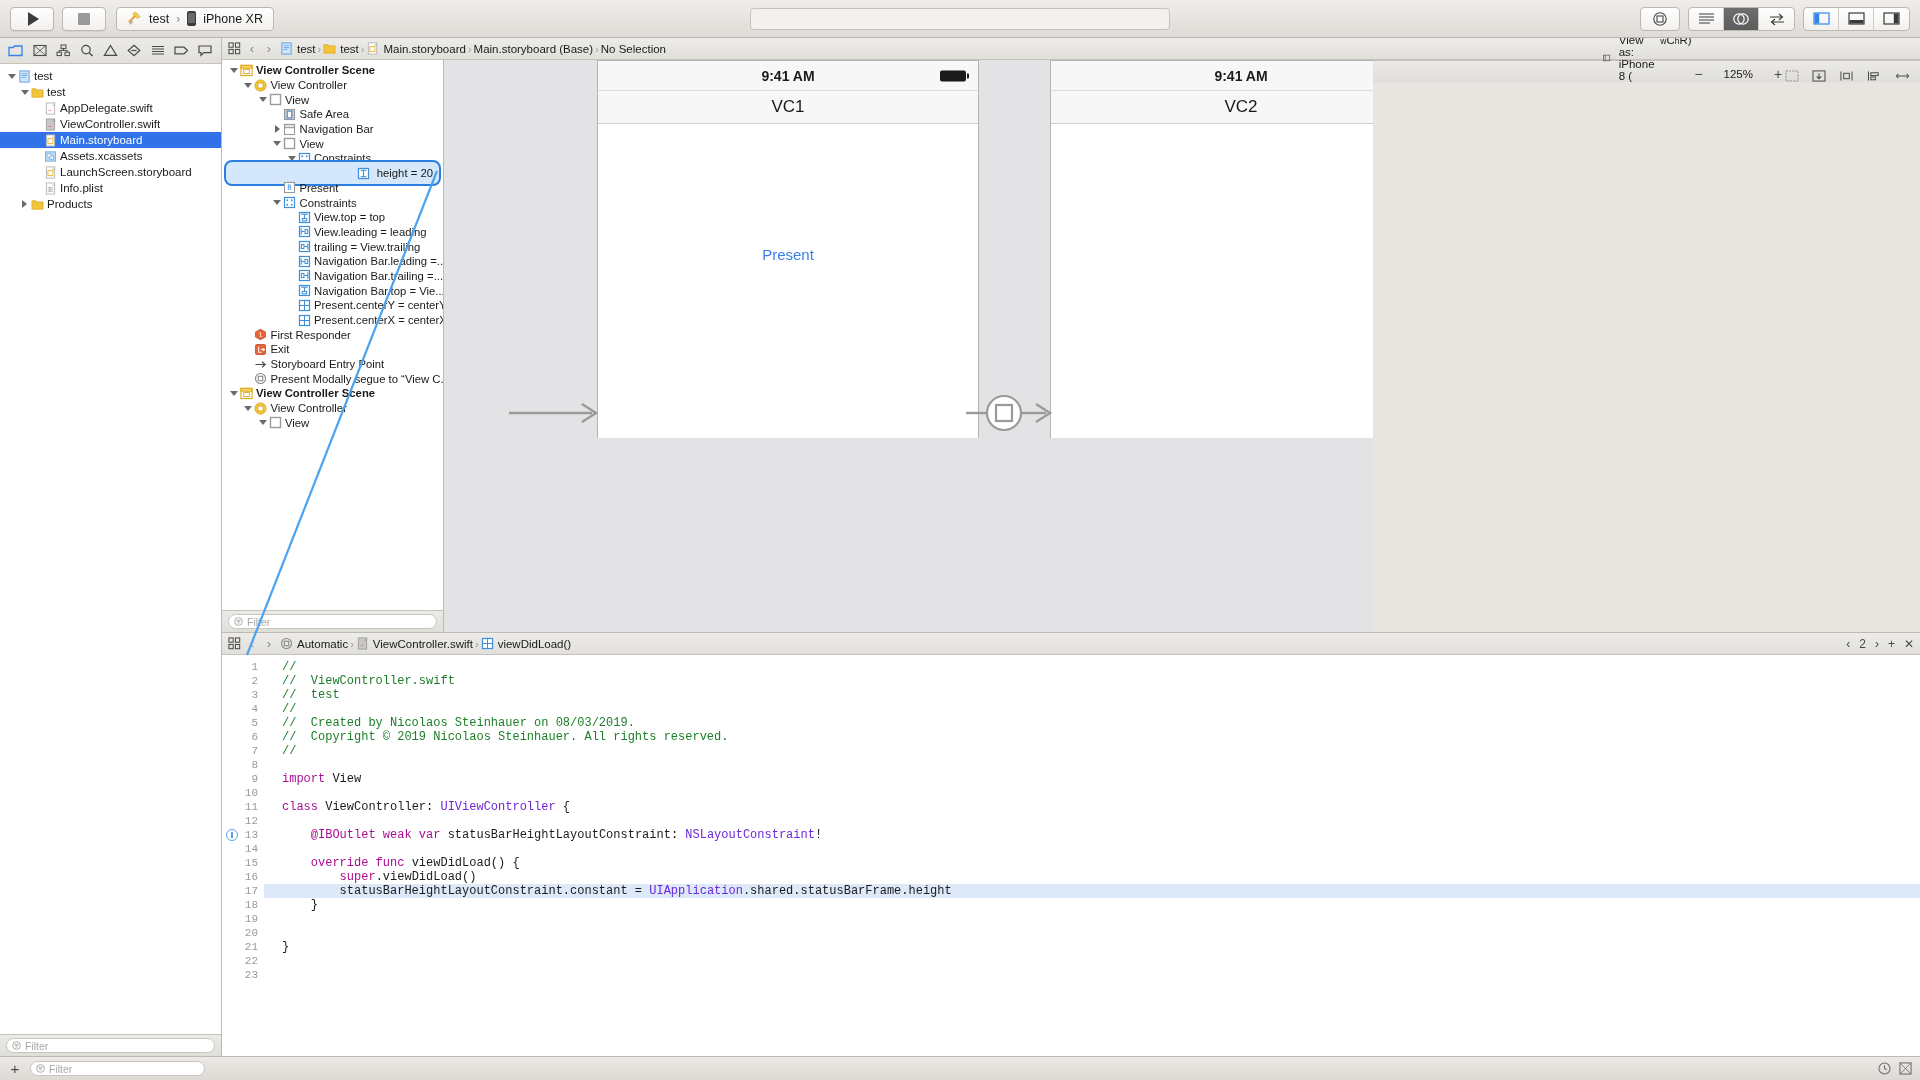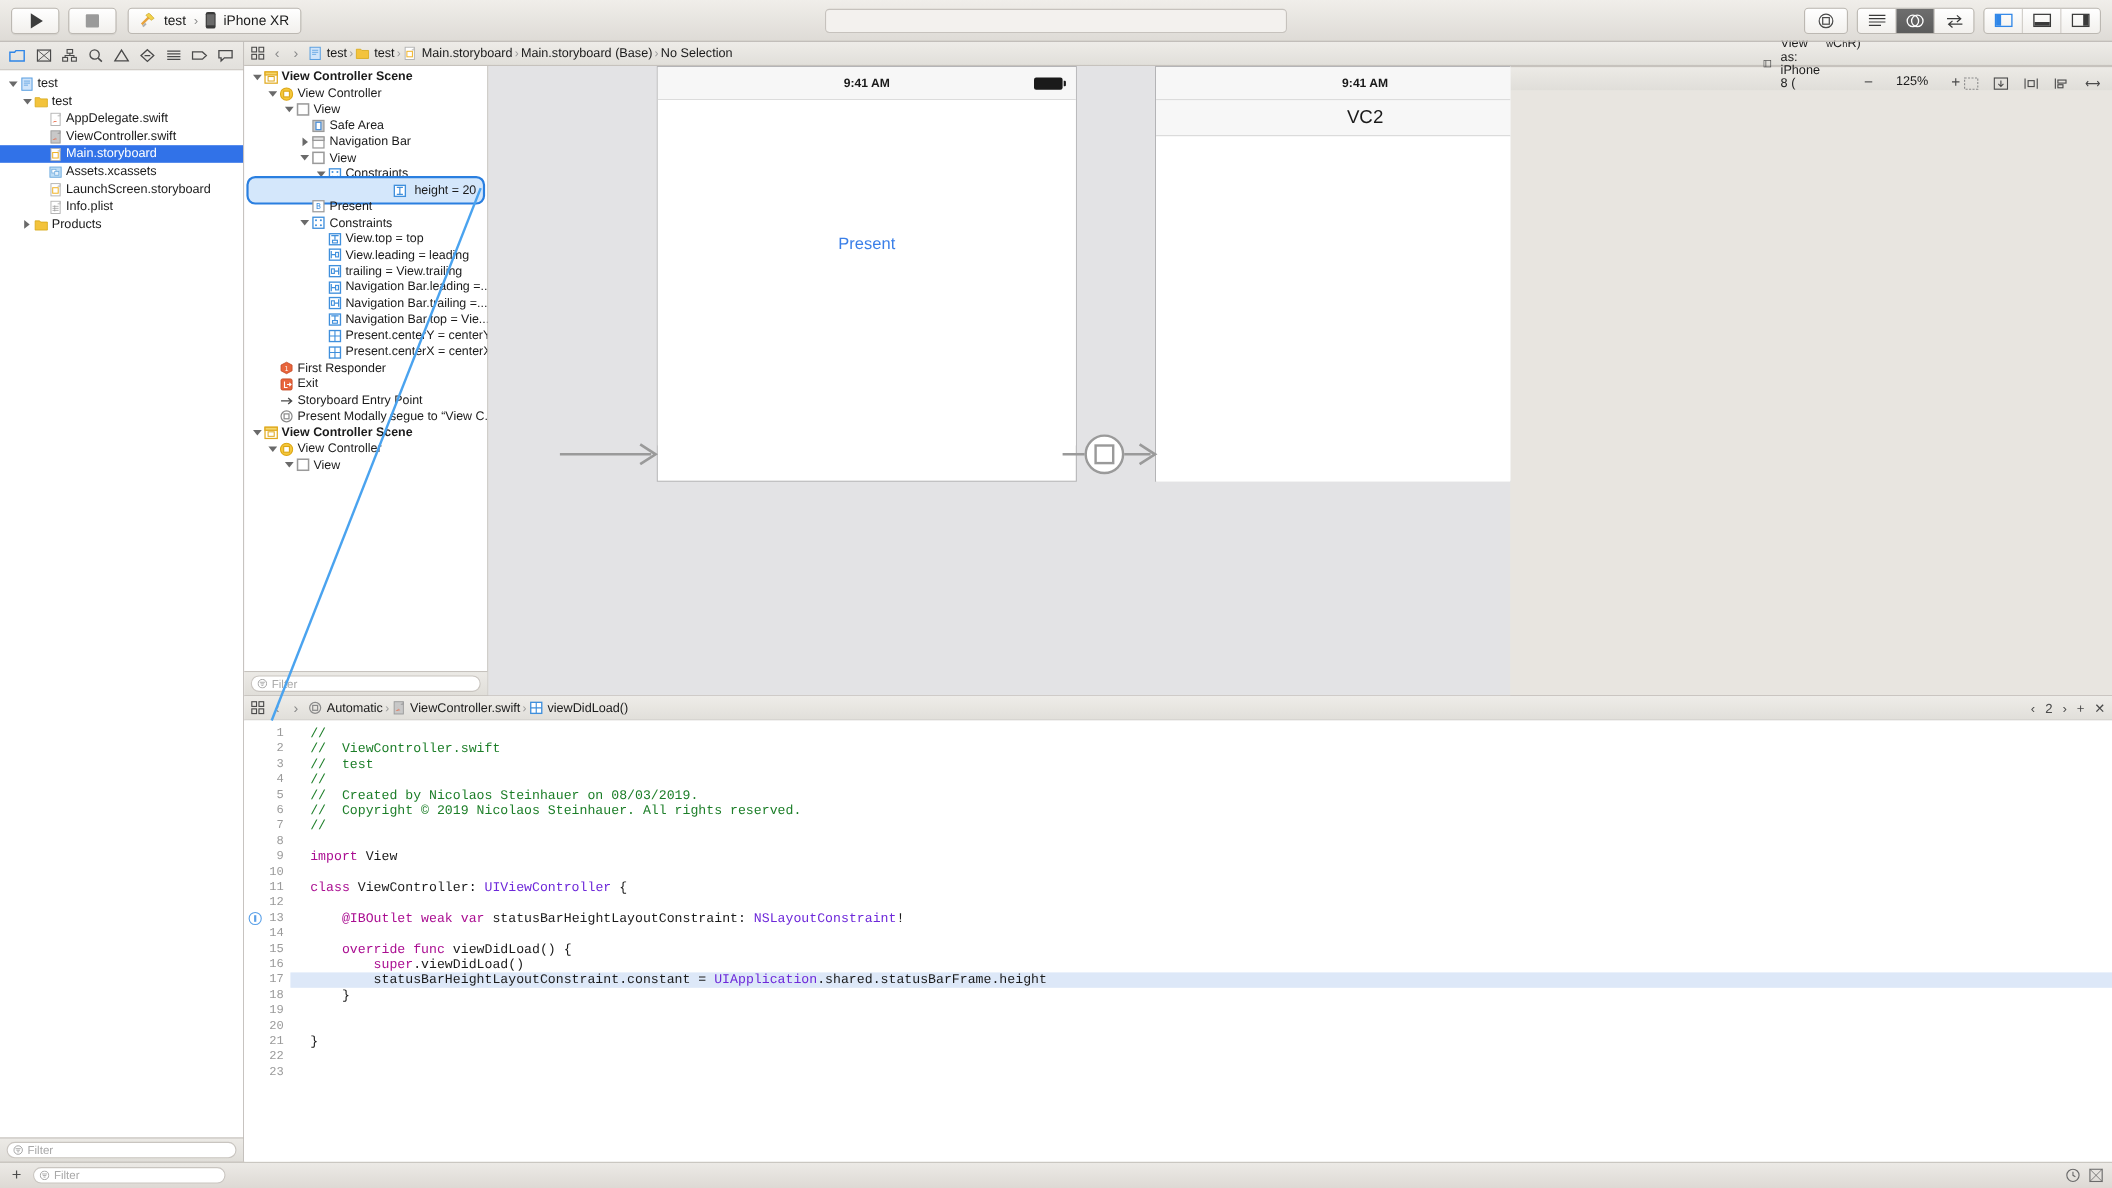--- a/index.html
+++ b/index.html
@@ -93,21 +93,21 @@
   .outline-body { flex:1; overflow:hidden; padding-top:3px; position:relative; }
   .orow { height:14.7px; display:flex; align-items:center; font-size:11.3px; white-space:nowrap; }
   .selpill { margin-left:2px; margin-right:2px; flex:1; height:26px; border:2px solid #2a7fe0;
              border-radius:8px; background:#d4e7fb; display:flex; align-items:center;
              justify-content:flex-end; padding-right:6px; gap:3px; }
   .outline-footer { height:22px; flex:0 0 22px; display:flex; align-items:center; padding:0 6px;
                 background:linear-gradient(#eceae6,#e0ded9); border-top:1px solid #c6c2bd; }
   .canvas { flex:1; background:#e3e3e5; position:relative; overflow:hidden; min-width:0; }
   .phone { position:absolute; background:#fff; border:1px solid #b4b4b6; }
   .status { height:30px; background:#f7f7f7; border-bottom:1px solid #dcdcdc;
-            display:flex; align-items:center; justify-content:center; position:relative; font-size:11px; font-weight:bold;}
+            display:flex; align-items:center; justify-content:center; position:relative; font-size:14px; font-weight:bold;}
   .battery { position:absolute; right:12px; top:50%; transform:translateY(-50%);
              width:26px;height:11px; background:#1a1a1a; border-radius:2px; }
   .battery:after{content:"";position:absolute;right:-3px;top:3px;width:2px;height:5px;background:#1a1a1a;border-radius:0 1px 1px 0;}
   .navbar { height:33px; background:#f7f7f7; border-bottom:1px solid #cfcfcf;
             display:flex;align-items:center;justify-content:center; font-size:17px; }
   .present-lbl { position:absolute; left:0; right:0; text-align:center; color:#3a7fe8; font-size:15px; }
   .sb-bottom { height:22px; flex:0 0 22px; background:linear-gradient(#eceae6,#e0ded9);
                border-top:1px solid #c6c2bd; display:flex; align-items:flex-end; font-size:11.5px; }
   .zoom-ctl { display:flex; align-items:center; gap:18px; margin-left:auto; margin-right:auto; }
   .zoom-btn { font-size:14px; color:#4a4a4a; width:14px; text-align:center; }
@@ -794,20 +794,23 @@
                 </div>
               </div>
             </div>
 
             <div class="canvas">
 
               <div class="phone" style="left:153px;top:0px;width:382px;height:378px;">
                 <div class="status">
                   <span>9:41 AM</span>
                   <span class="battery"></span>
+                </div>
+                <div class="navbar">
+                  <span>VC1</span>
                 </div>
                 <div style="position:relative;height:314px;background:#fff;">
                   <div class="present-lbl" style="top:122px;">
                     <span>Present</span>
                   </div>
                 </div>
               </div>
 
               <div class="phone" style="left:606px;top:0px;width:382px;height:378px;">
                 <div class="status">

